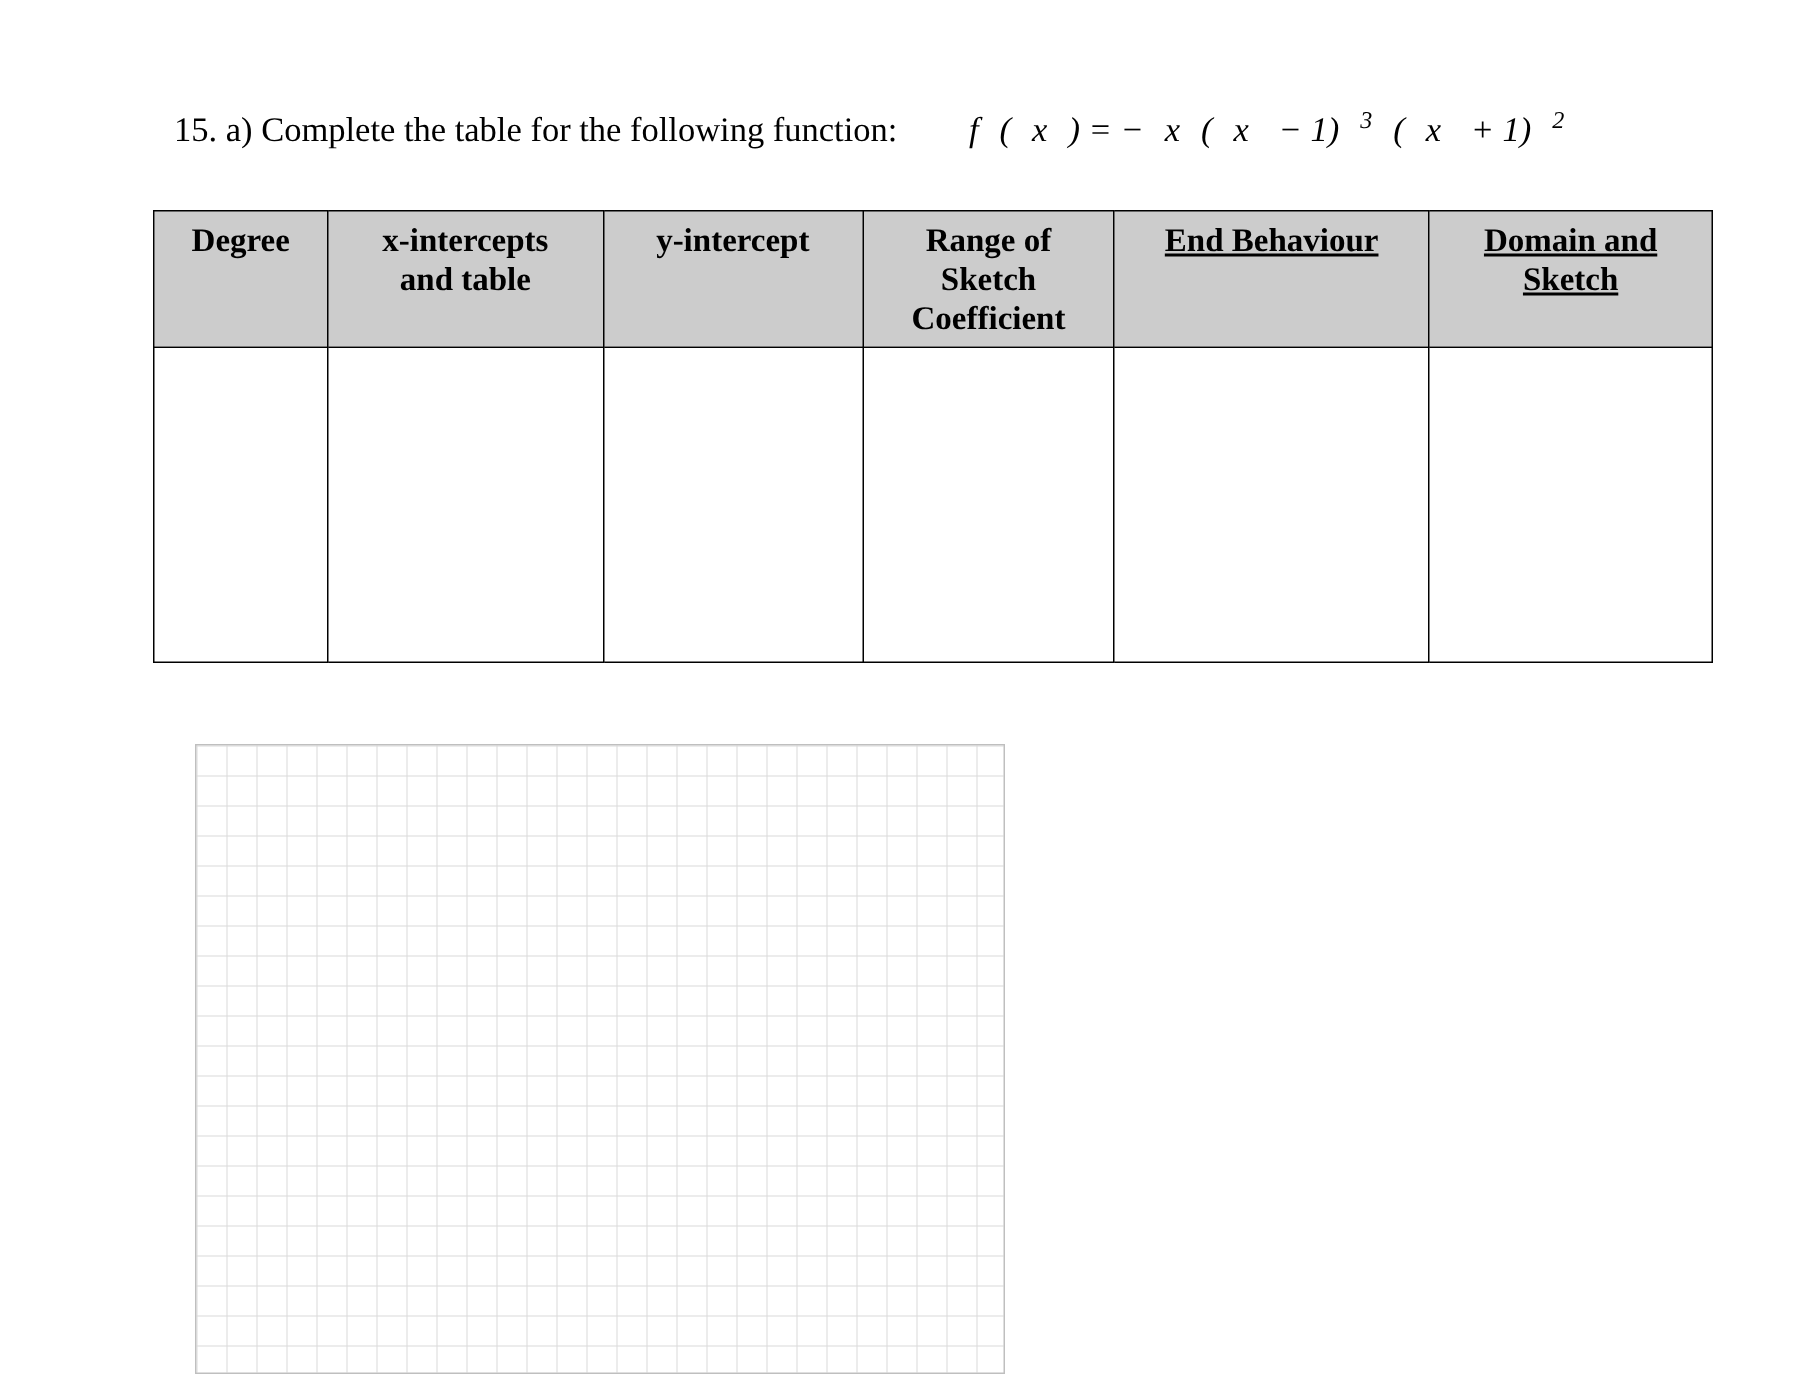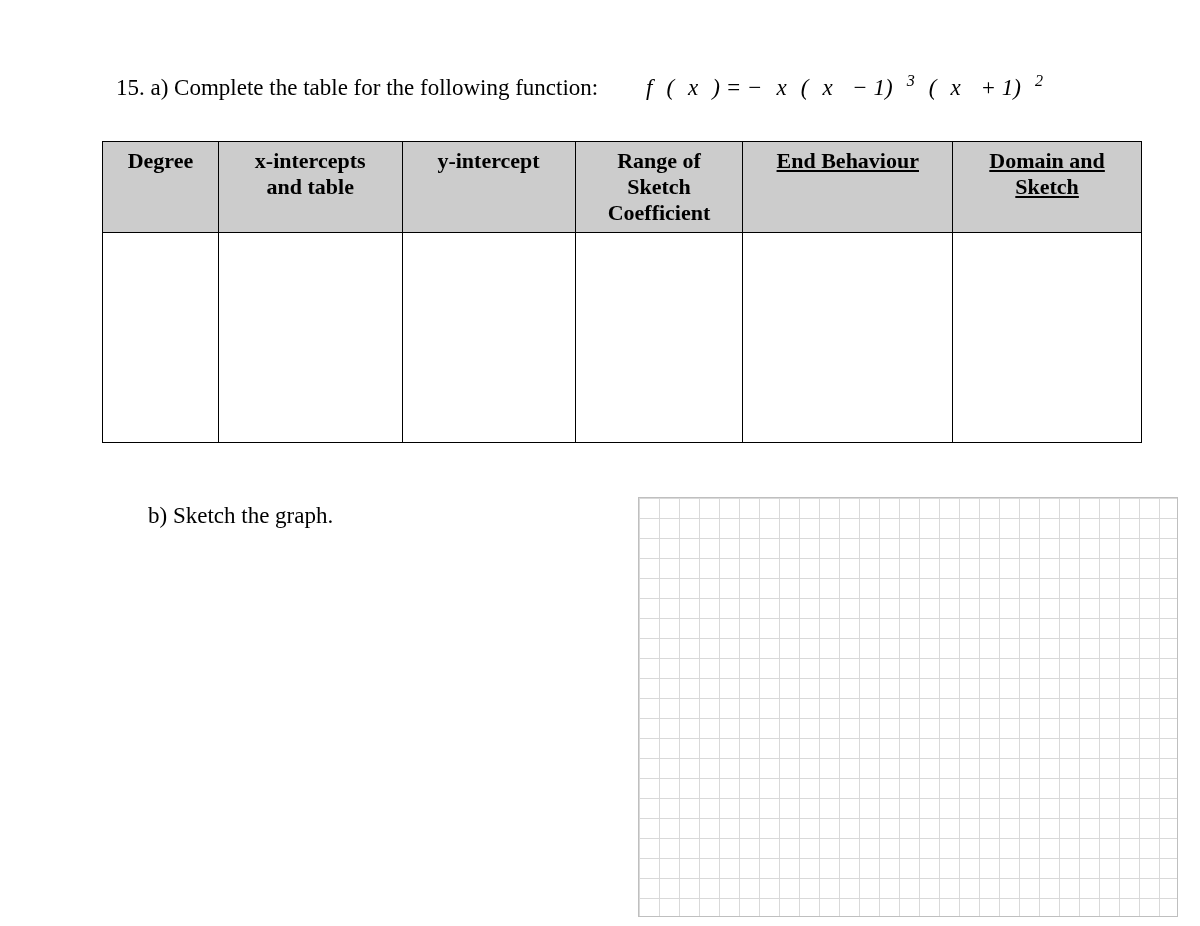--- a/index.html
+++ b/index.html
@@ -128,20 +128,17 @@
       <td></td>
       <td></td>
       <td></td>
       <td></td>
       <td></td>
     </tr>
   </tbody>
 </table>
 
 <div class="part-b-row">
-  <div class="question-b">
-    <span>b) Sketch the graph.</span>
-  </div>
   <div class="grid-wrap">
     <div class="grid"></div>
     <div class="watermark"></div>
   </div>
 </div>
 
 </body></html>

